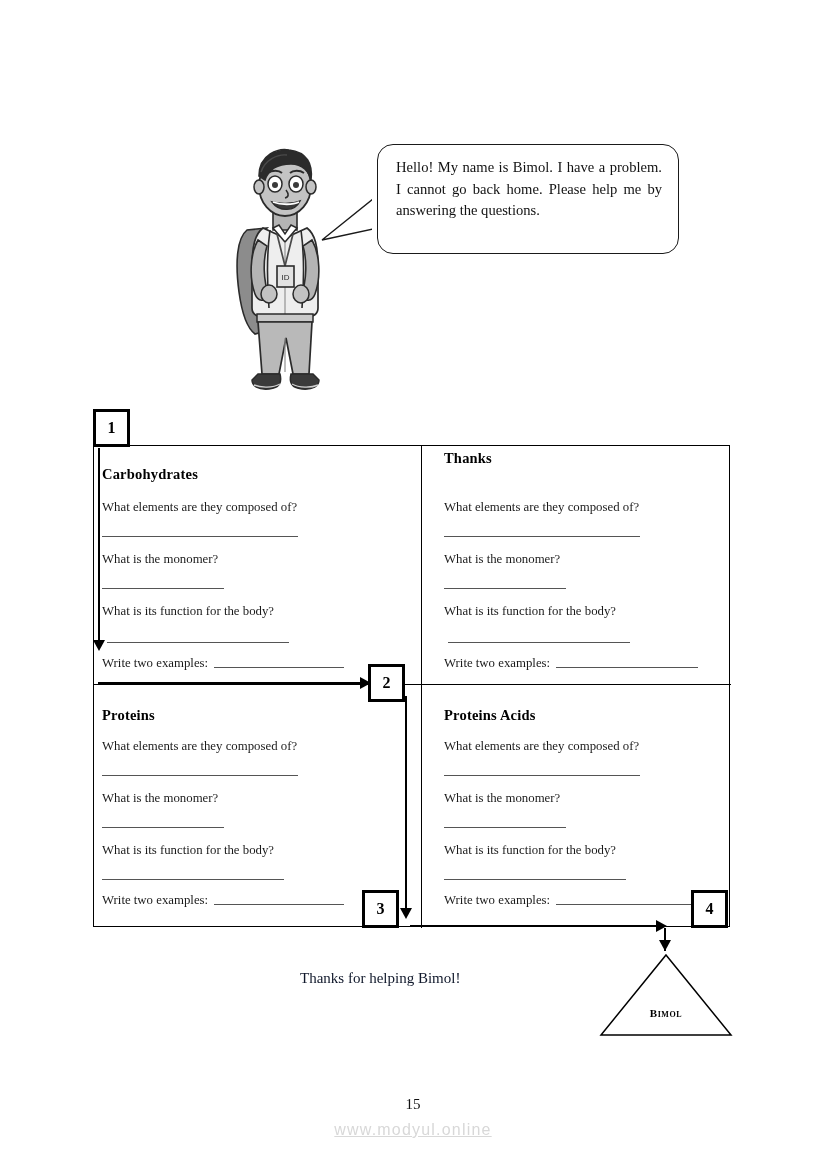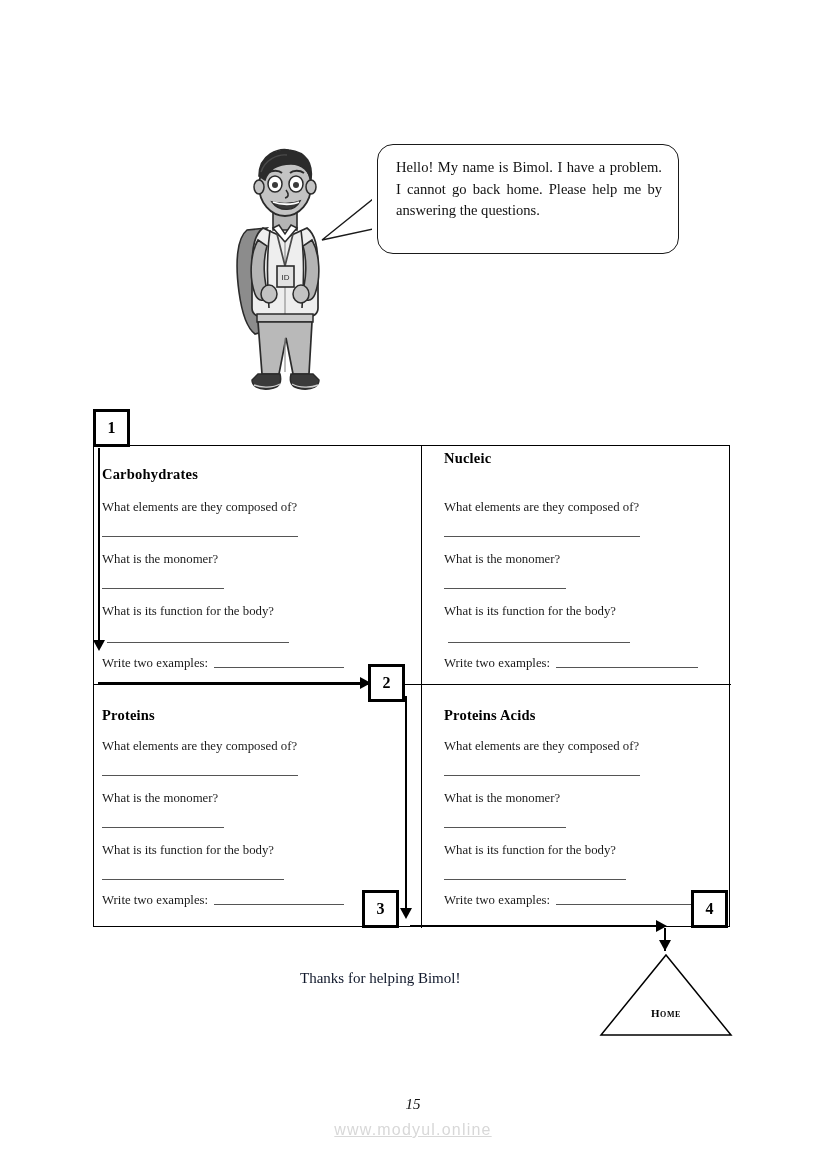--- a/index.html
+++ b/index.html
@@ -165,21 +165,20 @@
     font-size: 15px;
     color: #0f172a;
   }
   #page-number {
     position: absolute;
     left: 0; top: 1096px;
     width: 826px;
     text-align: center;
     font-size: 15px;
     color: #111;
-    font-style: italic;
   }
   #watermark {
     position: absolute;
     left: 0; top: 1121px;
     width: 826px;
     text-align: center;
     font-family: "Liberation Sans", sans-serif;
     font-size: 16px;
     letter-spacing: 1.2px;
     color: #d8d8d8;
@@ -273,21 +272,21 @@
     <div class="ans-line" style="position:absolute;left:8px;top:142px;width:122px;"></div>
     <div class="q-text" style="position:absolute;left:8px;top:158px;">What is its function for the body?</div>
     <div class="ans-line" style="position:absolute;left:13px;top:196px;width:182px;"></div>
     <div class="inline-row" style="position:absolute;left:8px;top:210px;">
       <span>Write two examples:</span>
       <span class="inline-line" style="width:130px;"></span>
     </div>
   </div>
 
   <div class="cell" style="left:328px;top:0;width:309px;height:238px;">
-    <div class="cell-title" style="position:absolute;left:22px;top:4px;">Nucleic</div>
+    <div class="cell-title" style="position:absolute;left:22px;top:4px;">Thanks</div>
     <div class="q-text" style="position:absolute;left:22px;top:54px;">What elements are they composed of?</div>
     <div class="ans-line" style="position:absolute;left:22px;top:90px;width:196px;"></div>
     <div class="q-text" style="position:absolute;left:22px;top:106px;">What is the monomer?</div>
     <div class="ans-line" style="position:absolute;left:22px;top:142px;width:122px;"></div>
     <div class="q-text" style="position:absolute;left:22px;top:158px;">What is its function for the body?</div>
     <div class="ans-line" style="position:absolute;left:26px;top:196px;width:182px;"></div>
     <div class="inline-row" style="position:absolute;left:22px;top:210px;">
       <span>Write two examples:</span>
       <span class="inline-line" style="width:142px;"></span>
     </div>
@@ -339,18 +338,18 @@
 
 <div class="step-box" style="left:93px;top:409px;">1</div>
 <div class="step-box" style="left:368px;top:664px;">2</div>
 <div class="step-box" style="left:362px;top:890px;">3</div>
 <div class="step-box" style="left:691px;top:890px;">4</div>
 
 <div id="home-triangle-wrap">
   <svg width="134" height="84" viewBox="0 0 134 84" xmlns="http://www.w3.org/2000/svg">
     <path d="M67 2 L132 82 L2 82 Z" fill="#ffffff" stroke="#000000" stroke-width="1.5"></path>
   </svg>
-  <div id="home-label">Home</div>
+  <div id="home-label">Bimol</div>
 </div>
 
 <div id="thanks-text">Thanks for helping Bimol!</div>
 <div id="page-number">15</div>
 <div id="watermark">www.modyul.online</div>
 
 </body></html>

